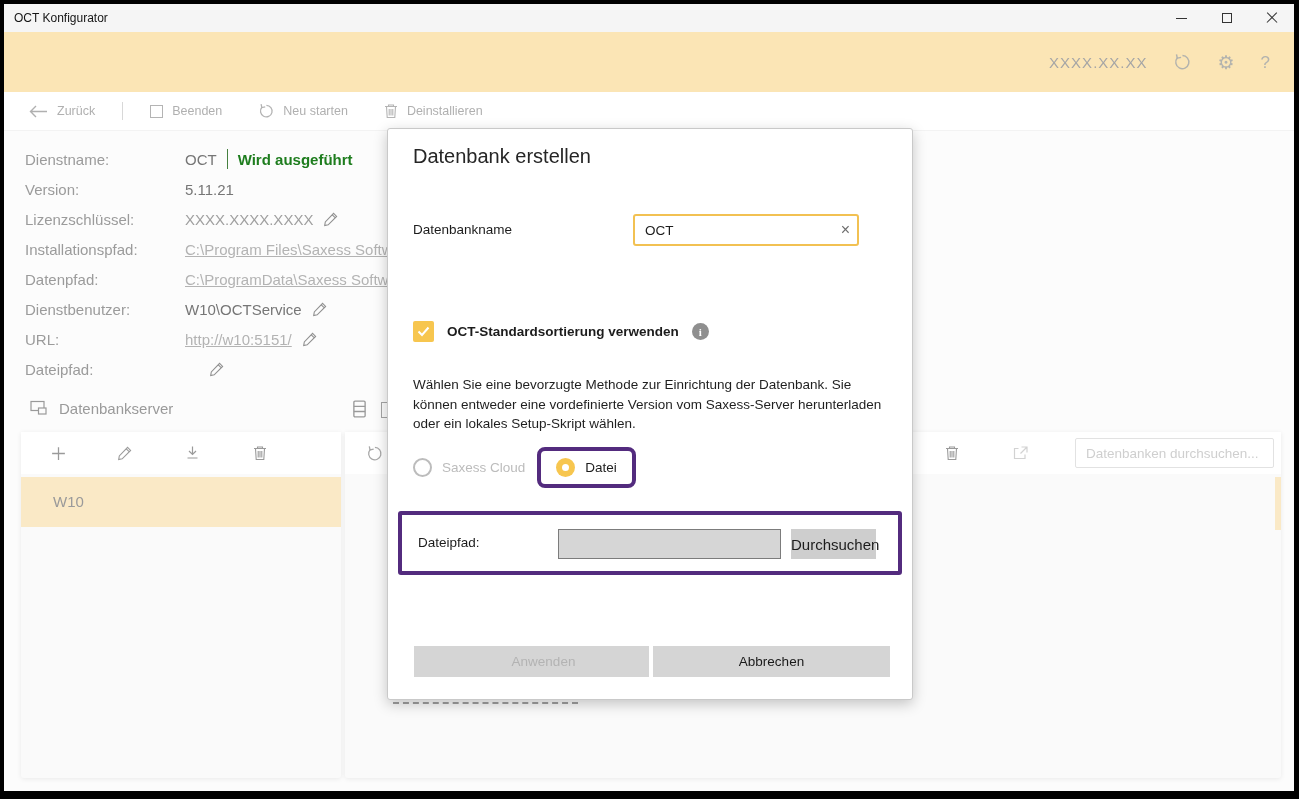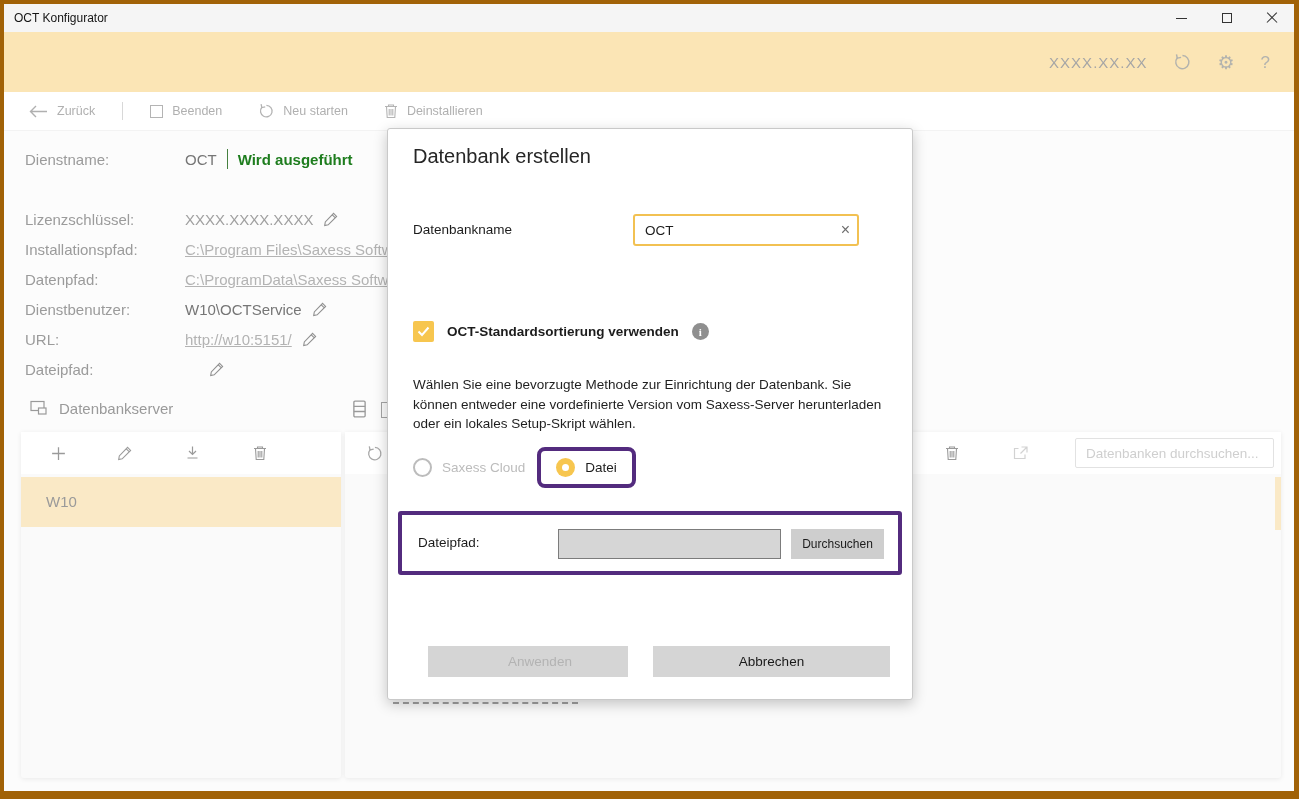--- a/index.html
+++ b/index.html
@@ -1,19 +1,19 @@
 <!DOCTYPE html>
 <html><head>
 <meta charset="utf-8">
 <style>
   * { margin:0; padding:0; box-sizing:border-box; }
   html,body { width:1299px; height:799px; overflow:hidden; }
   body { font-family:"Liberation Sans", sans-serif; background:#a3a3a3; position:relative; }
 
-  .frame { position:absolute; inset:0; background:#a16207; }
+  .frame { position:absolute; inset:0; background:#000000; }
   .window { position:absolute; left:4px; top:4px; right:5px; bottom:8px; background:#fff; overflow:hidden; }
 
   
   .titlebar { position:absolute; left:0; top:0; right:0; height:28px; background:#f5f5f5; display:flex; align-items:center; }
   .tb-title { font-size:12px; color:#151515; padding-left:10px; }
   .tb-controls { position:absolute; right:0; top:0; height:28px; display:flex; }
   .tb-btn { width:45px; height:28px; display:flex; align-items:center; justify-content:center; cursor:default; }
   .glyph-min { width:11px; height:1px; background:#333; display:block; }
   .glyph-max { width:10px; height:10px; border:1px solid #333; display:block; }
   .glyph-close { position:relative; width:12px; height:12px; display:block; }
@@ -45,21 +45,21 @@
   .dlink { color:#b3b3b3; text-decoration:underline; }
   .status-sep { width:1px; height:20px; background:#45803f; }
   .status-green { color:#1E7D1E; font-weight:bold; }
   .pencil { display:flex; align-items:center; }
 
   
   .sect-head { position:absolute; display:flex; align-items:flex-end; gap:10px; color:#9a9a9a; font-size:15px; }
   .card { position:absolute; top:428px; height:346px; background:#fafafa; box-shadow:0 1px 5px rgba(0,0,0,0.08); border-radius:0 0 3px 3px; }
   .card-toolbar { position:absolute; left:0; top:0; right:0; height:42px; background:#fff; }
   .tool-ic { position:absolute; top:0; height:42px; width:34px; display:flex; align-items:center; justify-content:center; }
-  .list-row { position:absolute; left:0; right:0; top:45px; height:50px; background:#FAE9C6; color:#9a9a9a; font-size:15px; line-height:50px; padding-left:25px; }
+  .list-row { position:absolute; left:0; right:0; top:45px; height:50px; background:#FAE9C6; color:#9a9a9a; font-size:15px; line-height:50px; padding-left:32px; }
   .search-box { position:absolute; left:730px; top:6px; width:199px; height:30px; border:1px solid #e2e2e2; border-radius:2px; background:#fff; font-family:"Liberation Sans",sans-serif; font-size:13.5px; color:#777; padding:0 10px; }
   .search-box::placeholder { color:#cfcfcf; }
   .sel-sliver { position:absolute; left:930px; top:45px; width:6px; height:53px; background:#FAE9C6; }
 
   .clip-dashes { position:absolute; left:389px; top:698px; width:185px; border-top:2px dashed #6f6f6f; opacity:0.65; z-index:5; }
 
   
   .modal { position:absolute; left:383px; top:124px; width:526px; height:572px; background:#fff; border:1px solid #c9c9c9; border-radius:3px; box-shadow:0 4px 14px rgba(0,0,0,0.22); z-index:10; }
   .m-title { position:absolute; left:25px; top:16px; font-size:20px; color:#262626; }
   .m-name-label { position:absolute; left:25px; top:85px; line-height:32px; font-size:13.5px; color:#1c1c1c; }
@@ -76,23 +76,23 @@
   .radio-off { width:19px; height:19px; border-radius:50%; border:2px solid #bcbcbc; background:#fff; }
   .radio-grp { display:flex; align-items:center; gap:10px; }
   .radio-lbl-off { font-size:13.5px; color:#bcbcbc; }
   .radio-lbl-on { font-size:13.5px; color:#1c1c1c; }
   .purple-chip { margin-left:12px; border:4px solid #532B7E; border-radius:8px; padding:7px 15px; display:flex; align-items:center; gap:10px; background:#fff; }
   .radio-on { width:19px; height:19px; border-radius:50%; background:#F7C64F; position:relative; }
   .radio-on::after { content:""; position:absolute; left:6px; top:6px; width:7px; height:7px; background:#fff; border-radius:50%; }
   .purple-box { position:absolute; left:10px; top:382px; width:504px; height:64px; border:4px solid #532B7E; border-radius:3px; }
   .pb-label { position:absolute; left:16px; top:0; height:56px; line-height:56px; font-size:13.5px; color:#1c1c1c; }
   .pb-input { position:absolute; left:156px; top:14px; width:223px; height:30px; background:#d6d6d6; border:1px solid #7c7c7c; font-family:"Liberation Sans",sans-serif; font-size:13.5px; padding:0 8px; color:#333; }
-  .pb-btn { position:absolute; left:389px; top:14px; width:93px; height:30px; background:#cecece; border:none; font-family:"Liberation Sans",sans-serif; font-size:12px; color:#1c1c1c; cursor:default; }
+  .pb-btn { position:absolute; left:389px; top:14px; width:85px; height:30px; background:#cecece; border:none; font-family:"Liberation Sans",sans-serif; font-size:15px; color:#1c1c1c; cursor:default; }
   .m-btn { position:absolute; top:517px; height:31px; background:#d5d5d5; border:none; font-family:"Liberation Sans",sans-serif; font-size:13.5px; cursor:default; }
-  .m-apply { left:40px; width:200px; color:#b3b3b3;padding-left:24px; }
+  .m-apply { left:26px; width:235px; color:#b3b3b3;padding-left:24px; }
   .m-cancel { left:265px; width:237px; color:#1a1a1a; }
 
   svg.ic { display:block; }
   .partial-ic { width:7px; height:16px; border:1.5px solid #a5a5a5; border-right:none; display:block; }
 </style>
 </head>
 <body>
 
 <div class="frame">
 <div class="window">
@@ -164,20 +164,26 @@
   <div class="content"></div>
 
   <div class="drow" style="top:140px; left:0; right:0;">
     <span class="dlabel">Dienstname:</span>
     <span class="dvalue">
       <span>OCT</span>
       <span class="status-sep"></span>
       <span class="status-green">Wird ausgeführt</span>
     </span>
   </div>
+  <div class="drow" style="top:170px; left:0; right:0;">
+    <span class="dlabel">Version:</span>
+    <span class="dvalue">
+          <span>5.11.21</span>
+        </span>
+  </div>
   <div class="drow" style="top:200px; left:0; right:0;">
     <span class="dlabel">Lizenzschlüssel:</span>
     <span class="dvalue" style="color:#a0a0a0;">
       <span>XXXX.XXXX.XXXX</span>
       <span class="pencil">
         <svg class="ic" width="16" height="16" viewBox="0 0 16 16">
               <path d="M10.6 2.4 l3 3 L5.2 13.8 l-3.5.7 .6-3.6 Z M9.3 3.9 l2.8 2.8" fill="none" stroke="#8f8f8f" stroke-width="1.1"></path>
             </svg>
       </span>
     </span>

